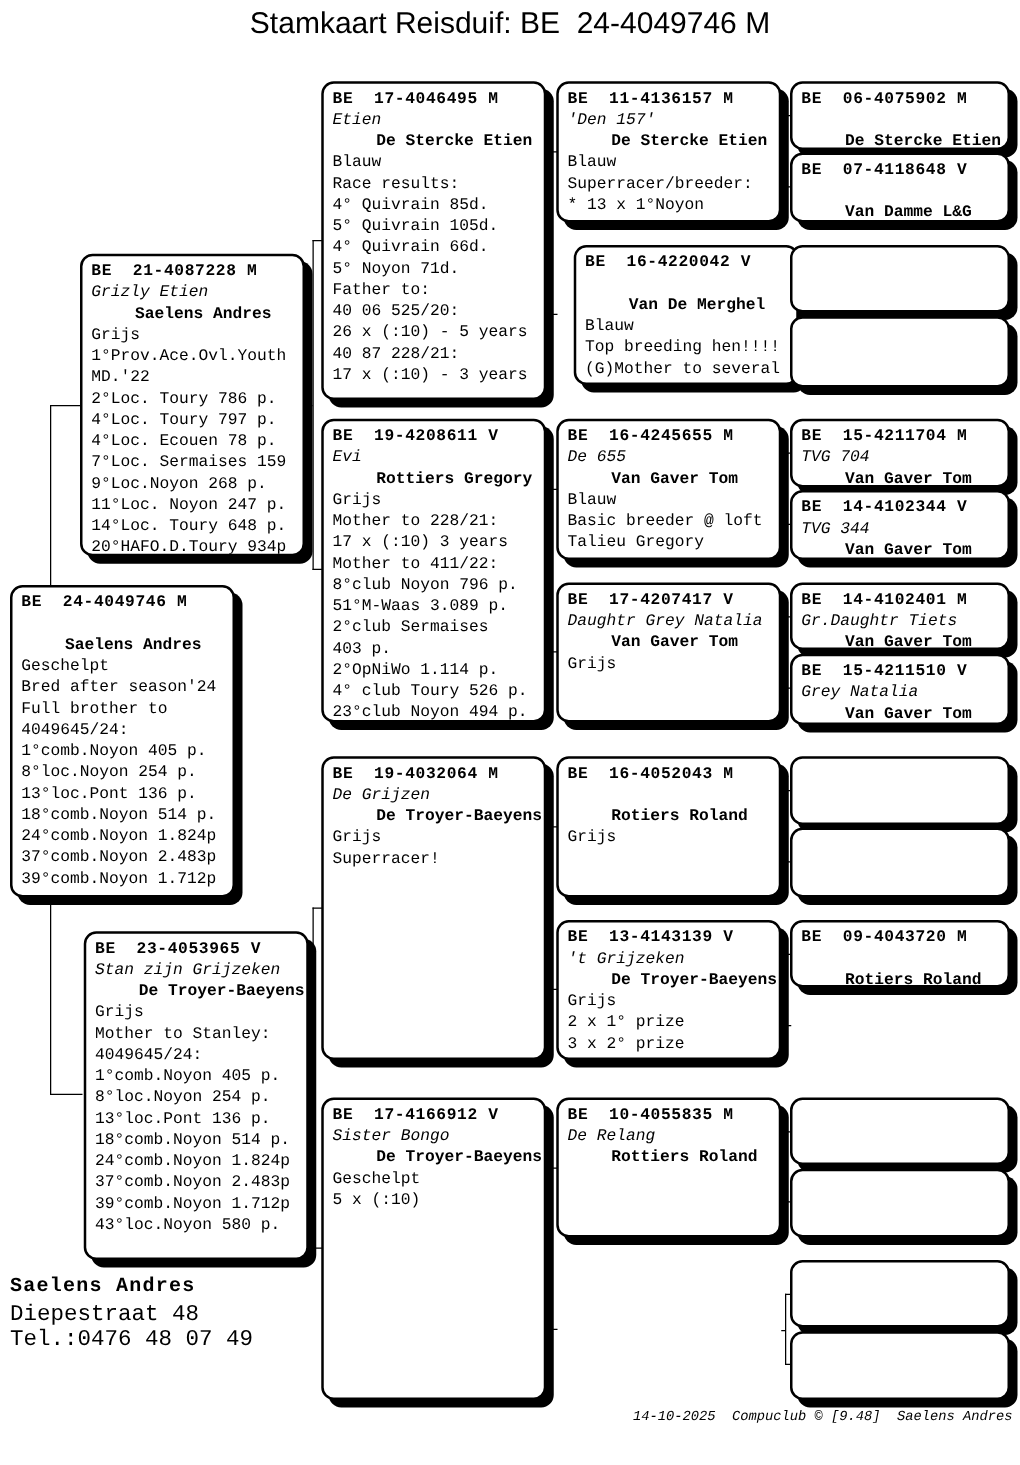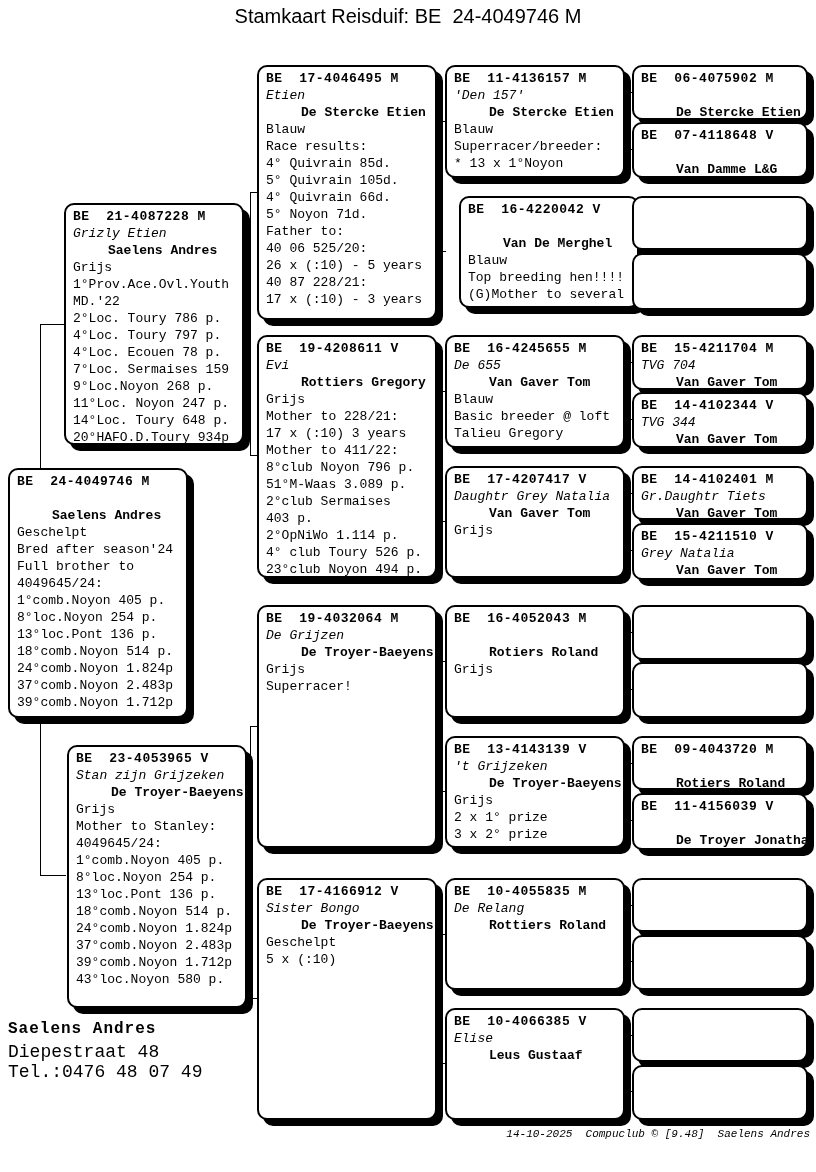--- a/index.html
+++ b/index.html
@@ -1,21 +1,21 @@
 <!DOCTYPE html>
 <html><head>
 <meta charset="utf-8">
 <style>
   * { margin:0; padding:0; box-sizing:border-box; }
   html,body { background:#fff; }
   body { font-family:"Liberation Mono", monospace; color:#000; }
   .page { position:relative; width:816px; height:1172px; background:#fff; overflow:hidden; }
 
   .title { position:absolute; top:5px; left:0; width:100%; text-align:center;
-           font-family:"Liberation Sans", sans-serif; font-size:20px; white-space:pre; }
+           font-family:"Liberation Sans", sans-serif; font-size:24px; white-space:pre; }
 
   .pbox { position:absolute; background:#fff; border:2px solid #000; border-radius:10px;
           box-shadow:6px 6px 0 #000; padding:3px 5px 0 7px; overflow:hidden; z-index:2; }
   .ln { font-size:13px; line-height:17px; white-space:pre; }
   .ln:empty::before { content:"\00a0"; }
   .ring { font-weight:bold; letter-spacing:0.5px; }
   .name { font-style:italic; }
   .fancier { font-weight:bold;margin-left:35px; }
 
   .connector { position:absolute; z-index:1; border:1px solid #000; border-right:none; }
@@ -233,26 +233,20 @@
         <div class="ln">2 x 1° prize</div>
         <div class="ln">3 x 2° prize</div>
       </div>
   </div>
   <div class="pbox" style="left:445px;top:878px;width:180px;height:112px">
     <div class="ln ring">BE  10-4055835 M</div>
     <div class="ln name">De Relang</div>
     <div class="ln fancier">Rottiers Roland</div>
     <div></div>
   </div>
-  <div class="pbox" style="left:445px;top:1008px;width:180px;height:112px">
-    <div class="ln ring">BE  10-4066385 V</div>
-    <div class="ln name">Elise</div>
-    <div class="ln fancier">Leus Gustaaf</div>
-    <div></div>
-  </div>
 
   <div class="pbox" style="left:632px;top:65px;width:176px;height:55px">
     <div class="ln ring">BE  06-4075902 M</div>
     <div class="ln name"></div>
     <div class="ln fancier">De Stercke Etien</div>
   </div>
   <div class="pbox" style="left:632px;top:122px;width:176px;height:56px">
     <div class="ln ring">BE  07-4118648 V</div>
     <div class="ln name"></div>
     <div class="ln fancier">Van Damme L&amp;G</div>
@@ -279,25 +273,20 @@
     <div class="ln name">Grey Natalia</div>
     <div class="ln fancier">Van Gaver Tom</div>
   </div>
   <div class="pbox" style="left:632px;top:605px;width:176px;height:55px"></div>
   <div class="pbox" style="left:632px;top:662px;width:176px;height:56px"></div>
   <div class="pbox" style="left:632px;top:736px;width:176px;height:54px">
     <div class="ln ring">BE  09-4043720 M</div>
     <div class="ln name"></div>
     <div class="ln fancier">Rotiers Roland</div>
   </div>
-  <div class="pbox" style="left:632px;top:793px;width:176px;height:57px">
-    <div class="ln ring">BE  11-4156039 V</div>
-    <div class="ln name"></div>
-    <div class="ln fancier">De Troyer Jonathan</div>
-  </div>
   <div class="pbox" style="left:632px;top:878px;width:176px;height:54px"></div>
   <div class="pbox" style="left:632px;top:935px;width:176px;height:55px"></div>
   <div class="pbox" style="left:632px;top:1008px;width:176px;height:54px"></div>
   <div class="pbox" style="left:632px;top:1065px;width:176px;height:55px"></div>
 
   <div class="owner">
     <div class="owner-name">Saelens Andres</div>
     <div>
         <div class="owner-ln">Diepestraat 48</div>
         <div class="owner-ln">Tel.:0476 48 07 49</div>

